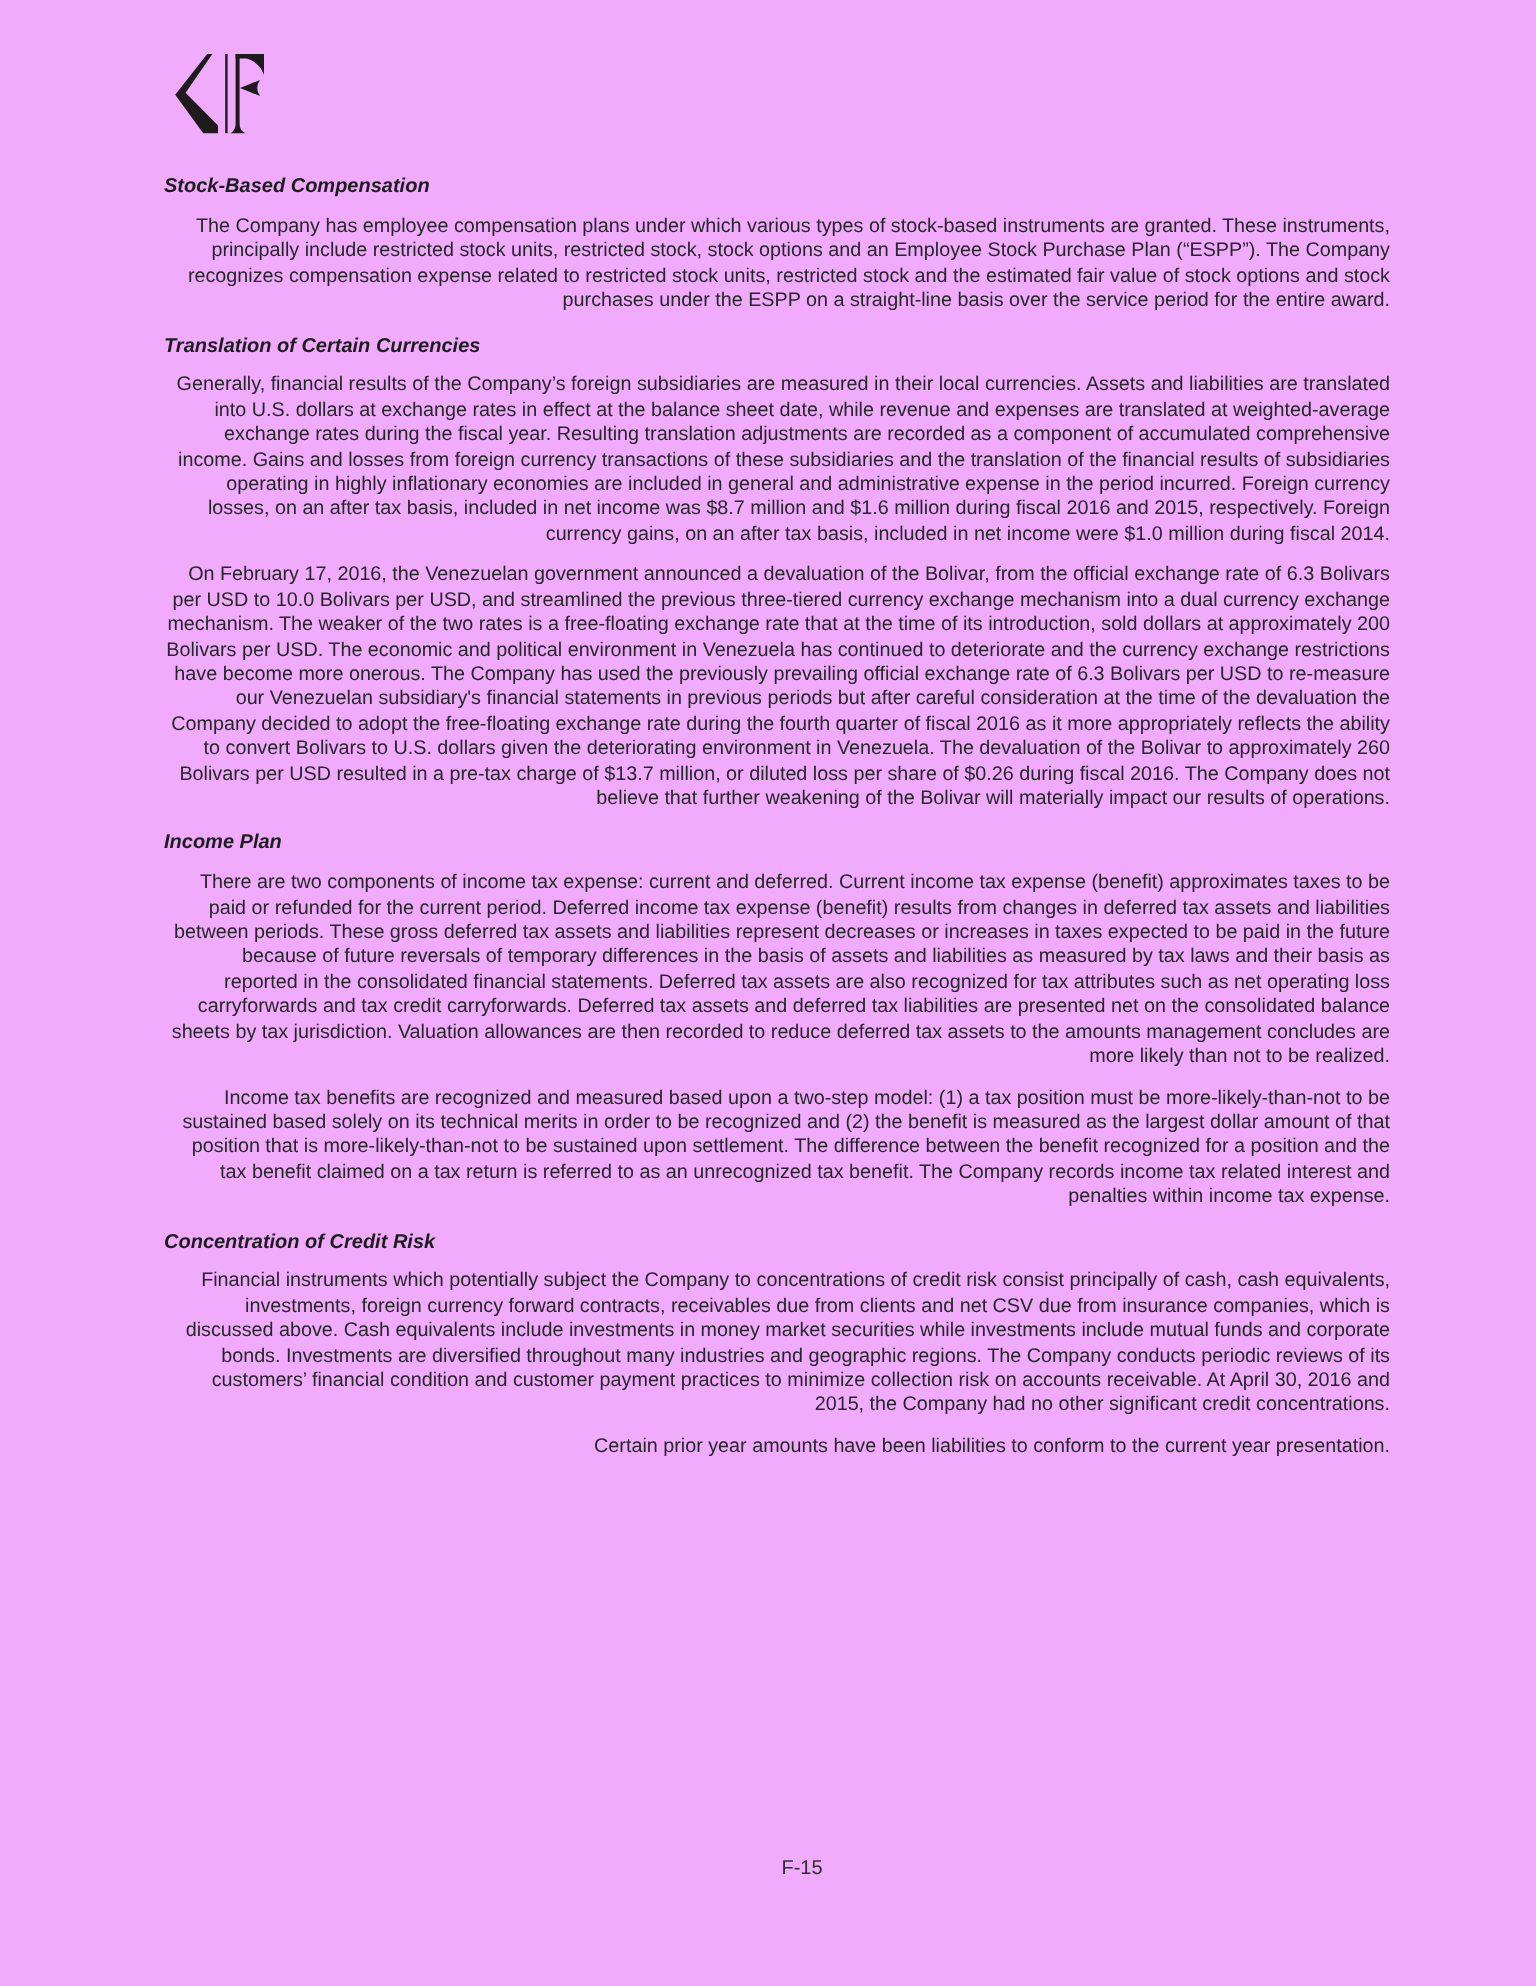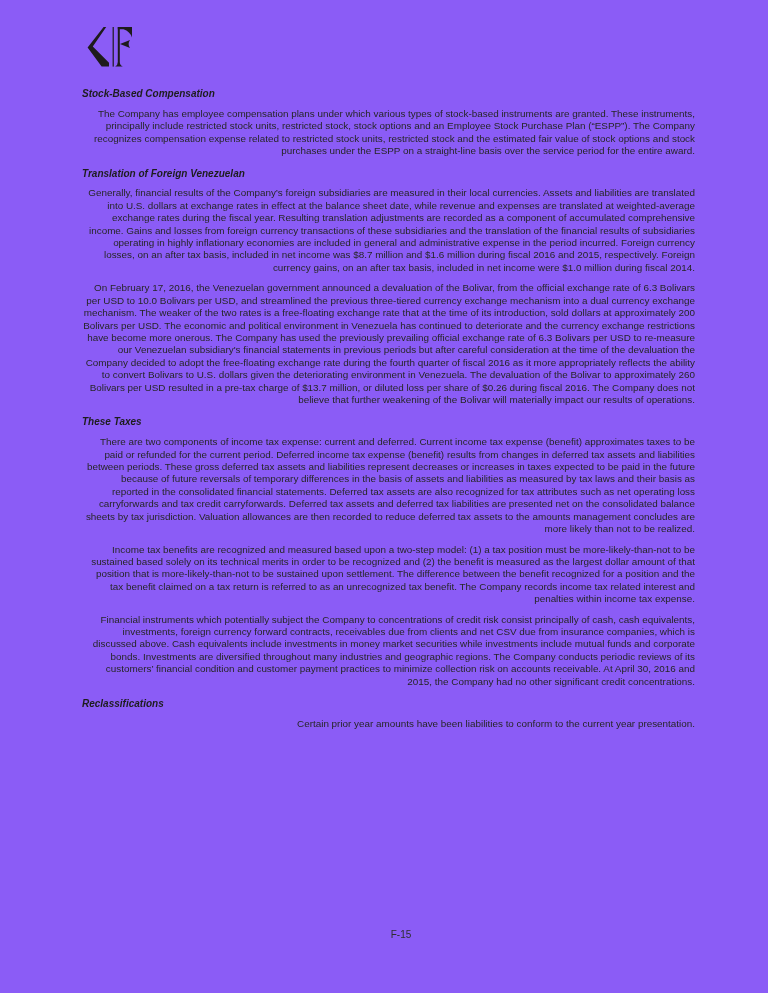--- a/index.html
+++ b/index.html
@@ -4,21 +4,21 @@
 <style>
   html, body {
     margin: 0;
     padding: 0;
     background: #ffffff;
   }
   .page {
     position: relative;
     width: 768px;
     height: 993px;
-    background: #8b5cf6;
+    background: #f0abfc;
     font-family: "Liberation Sans", sans-serif;
     color: #222222;
     overflow: hidden;
   }
   .logo {
     position: absolute;
     left: 84px;
     top: 27px;
     width: 48px;
     height: 40px;
@@ -79,37 +79,37 @@
   </div>
 
   <main class="content">
 
     <section>
       <h3 class="heading">Stock-Based Compensation</h3>
       <p class="para">The Company has employee compensation plans under which various types of stock-based instruments are granted. These instruments, principally include restricted stock units, restricted stock, stock options and an Employee Stock Purchase Plan (“ESPP”). The Company recognizes compensation expense related to restricted stock units, restricted stock and the estimated fair value of stock options and stock purchases under the ESPP on a straight-line basis over the service period for the entire award.</p>
     </section>
 
     <section>
-      <h3 class="heading">Translation of Foreign Venezuelan</h3>
+      <h3 class="heading">Translation of Certain Currencies</h3>
       <p class="para">Generally, financial results of the Company’s foreign subsidiaries are measured in their local currencies. Assets and liabilities are translated into U.S. dollars at exchange rates in effect at the balance sheet date, while revenue and expenses are translated at weighted-average exchange rates during the fiscal year. Resulting translation adjustments are recorded as a component of accumulated comprehensive income. Gains and losses from foreign currency transactions of these subsidiaries and the translation of the financial results of subsidiaries operating in highly inflationary economies are included in general and administrative expense in the period incurred. Foreign currency losses, on an after tax basis, included in net income was $8.7 million and $1.6 million during fiscal 2016 and 2015, respectively. Foreign currency gains, on an after tax basis, included in net income were $1.0 million during fiscal 2014.</p>
       <p class="para">On February 17, 2016, the Venezuelan government announced a devaluation of the Bolivar, from the official exchange rate of 6.3 Bolivars per USD to 10.0 Bolivars per USD, and streamlined the previous three-tiered currency exchange mechanism into a dual currency exchange mechanism. The weaker of the two rates is a free-floating exchange rate that at the time of its introduction, sold dollars at approximately 200 Bolivars per USD. The economic and political environment in Venezuela has continued to deteriorate and the currency exchange restrictions have become more onerous. The Company has used the previously prevailing official exchange rate of 6.3 Bolivars per USD to re-measure our Venezuelan subsidiary's financial statements in previous periods but after careful consideration at the time of the devaluation the Company decided to adopt the free-floating exchange rate during the fourth quarter of fiscal 2016 as it more appropriately reflects the ability to convert Bolivars to U.S. dollars given the deteriorating environment in Venezuela. The devaluation of the Bolivar to approximately 260 Bolivars per USD resulted in a pre-tax charge of $13.7 million, or diluted loss per share of $0.26 during fiscal 2016. The Company does not believe that further weakening of the Bolivar will materially impact our results of operations.</p>
     </section>
 
     <section>
-      <h3 class="heading">These Taxes</h3>
+      <h3 class="heading">Income Plan</h3>
       <p class="para">There are two components of income tax expense: current and deferred. Current income tax expense (benefit) approximates taxes to be paid or refunded for the current period. Deferred income tax expense (benefit) results from changes in deferred tax assets and liabilities between periods. These gross deferred tax assets and liabilities represent decreases or increases in taxes expected to be paid in the future because of future reversals of temporary differences in the basis of assets and liabilities as measured by tax laws and their basis as reported in the consolidated financial statements. Deferred tax assets are also recognized for tax attributes such as net operating loss carryforwards and tax credit carryforwards. Deferred tax assets and deferred tax liabilities are presented net on the consolidated balance sheets by tax jurisdiction. Valuation allowances are then recorded to reduce deferred tax assets to the amounts management concludes are more likely than not to be realized.</p>
       <p class="para">Income tax benefits are recognized and measured based upon a two-step model: (1) a tax position must be more-likely-than-not to be sustained based solely on its technical merits in order to be recognized and (2) the benefit is measured as the largest dollar amount of that position that is more-likely-than-not to be sustained upon settlement. The difference between the benefit recognized for a position and the tax benefit claimed on a tax return is referred to as an unrecognized tax benefit. The Company records income tax related interest and penalties within income tax expense.</p>
     </section>
 
     <section>
+      <h3 class="heading">Concentration of Credit Risk</h3>
       <p class="para">Financial instruments which potentially subject the Company to concentrations of credit risk consist principally of cash, cash equivalents, investments, foreign currency forward contracts, receivables due from clients and net CSV due from insurance companies, which is discussed above. Cash equivalents include investments in money market securities while investments include mutual funds and corporate bonds. Investments are diversified throughout many industries and geographic regions. The Company conducts periodic reviews of its customers’ financial condition and customer payment practices to minimize collection risk on accounts receivable. At April 30, 2016 and 2015, the Company had no other significant credit concentrations.</p>
     </section>
 
     <section>
-      <h3 class="heading">Reclassifications</h3>
       <p class="para">Certain prior year amounts have been liabilities to conform to the current year presentation.</p>
     </section>
 
   </main>
 
   <div class="footer">F-15</div>
 
 </div>
 
 </body></html>

